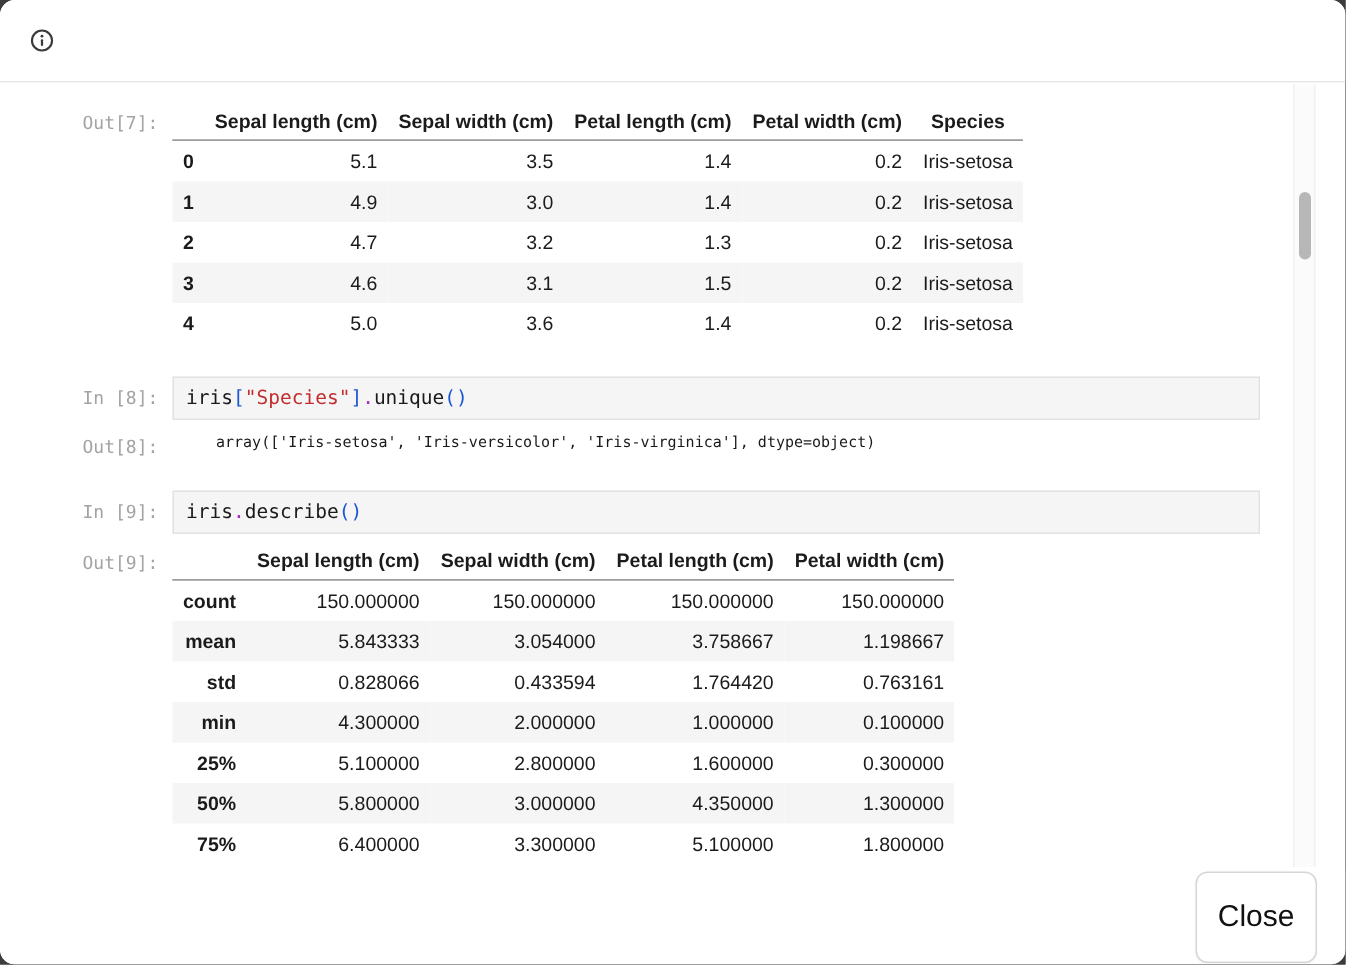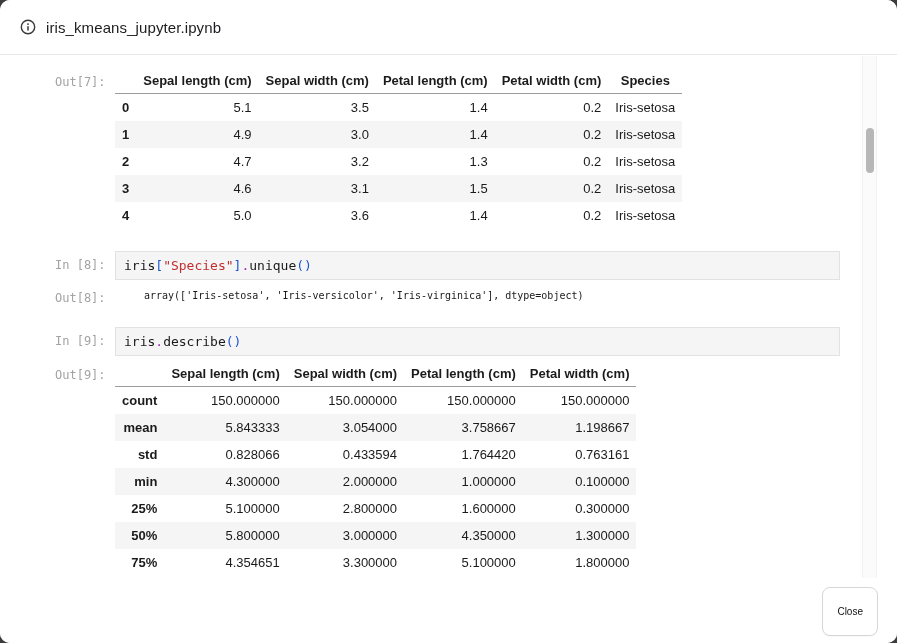--- a/index.html
+++ b/index.html
@@ -71,37 +71,36 @@
     background:#b7b7b7; border-radius:4px;
   }
 
   
   .dlg-footer {
     position:absolute; left:0; bottom:0; width:897px; height:64px;
     background:#fff; display:flex; align-items:center; justify-content:flex-end;
     padding-right:19px;
   }
   .close-btn {
-    font-family:inherit; font-size:10px; color:#111;
+    font-family:inherit; font-size:20px; color:#111;
     background:#fff; border:1px solid #d6d6d6; border-radius:8px;
     padding:18px 14px; cursor:pointer; box-shadow:0 1px 1px rgba(0,0,0,.03);
   }
 </style>
 </head>
 <body>
 
 <div class="dialog">
 
   <div class="dlg-header">
     <svg class="info-icon" viewBox="0 0 16 16">
       <circle cx="8" cy="8" r="6.7" fill="none" stroke="#3a3a3a" stroke-width="1.4"></circle>
       <circle cx="8" cy="5.1" r="0.95" fill="#3a3a3a"></circle>
       <rect x="7.25" y="7.1" width="1.5" height="4.6" rx="0.7" fill="#3a3a3a"></rect>
     </svg>
-    <span class="dlg-title">iris_kmeans_jupyter.ipynb</span>
   </div>
 
   <div class="content">
 
     <div class="nb-row outtable-row">
       <div class="nb-label">Out[7]:</div>
       <table class="df">
           <thead>
             <tr>
               <th></th>
@@ -222,21 +221,21 @@
             </tr>
             <tr>
               <th>50%</th>
               <td class="al-right num">5.800000</td>
               <td class="al-right num">3.000000</td>
               <td class="al-right num">4.350000</td>
               <td class="al-right num">1.300000</td>
             </tr>
             <tr>
               <th>75%</th>
-              <td class="al-right num">4.354651</td>
+              <td class="al-right num">6.400000</td>
               <td class="al-right num">3.300000</td>
               <td class="al-right num">5.100000</td>
               <td class="al-right num">1.800000</td>
             </tr>
           </tbody>
         </table>
     </div>
 
   </div>
 

